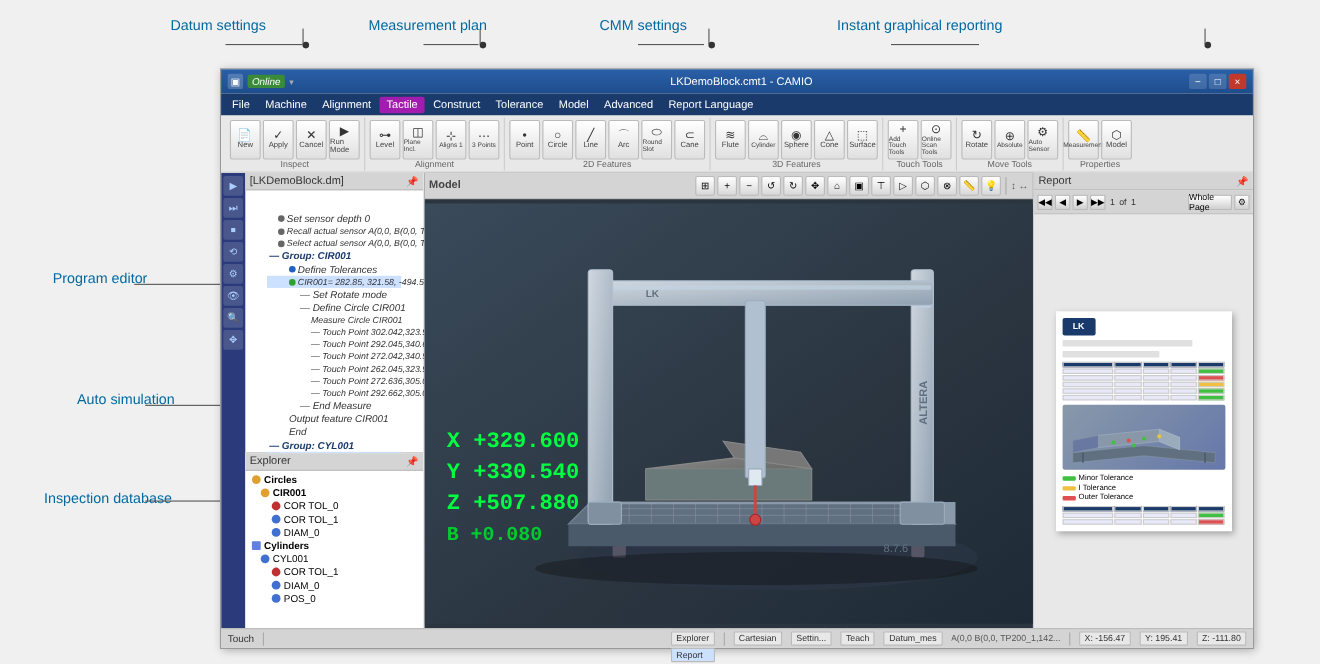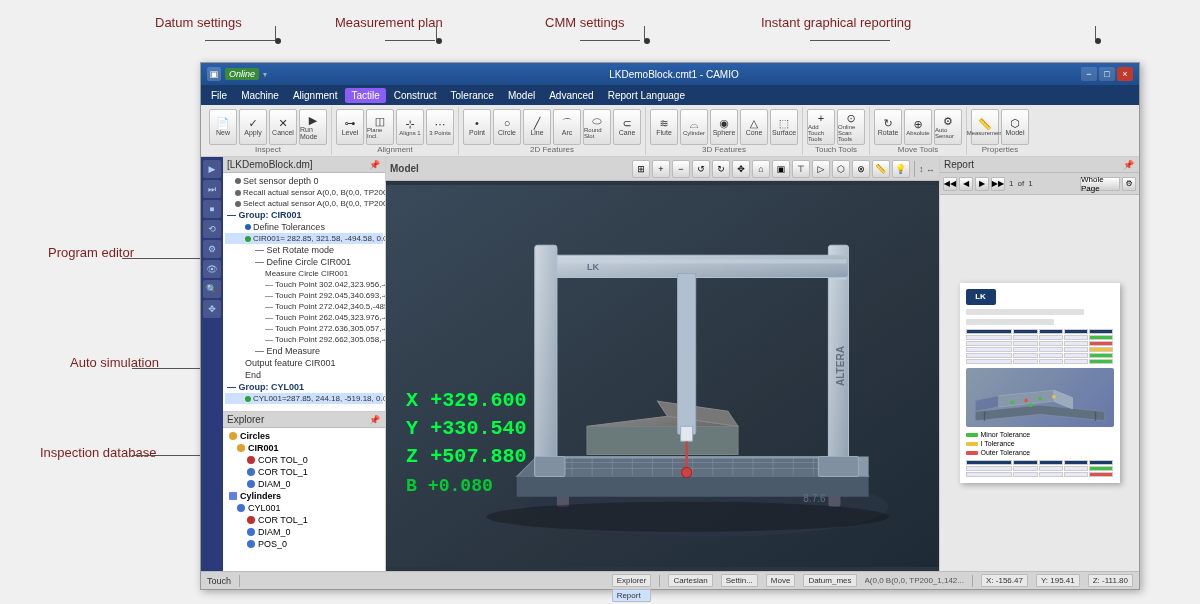--- a/index.html
+++ b/index.html
@@ -11,21 +11,21 @@
       font-size: 12px;
       overflow: hidden;
       position: relative;
     }
 
     
     .annotation-label {
       position: absolute;
       font-size: 13px;
       font-weight: 500;
-      color: #7f1d1d;
+      color: #0369a1;
       white-space: nowrap;
     }
 
     
     .app-window {
       position: absolute;
       top: 62px;
       left: 200px;
       width: 940px;
       height: 528px;
@@ -93,21 +93,21 @@
       flex-shrink: 0;
     }
     .menu-item {
       color: white;
       font-size: 10px;
       padding: 2px 6px;
       cursor: pointer;
       border-radius: 2px;
     }
     .menu-item.active-tab {
-      background: #8b5cf6;
+      background: #a21caf;
       color: white;
     }
 
     
     .toolbar {
       background: #e8e8e8;
       border-bottom: 1px solid #ccc;
       padding: 2px 4px;
       display: flex;
       align-items: flex-start;
@@ -184,23 +184,24 @@
       font-size: 10px;
       color: #333;
       border-bottom: 1px solid #bbb;
       display: flex;
       justify-content: space-between;
       align-items: center;
     }
     .program-tree {
       flex: 1;
       overflow: auto;
-      padding: 2px;
+      padding: 20px;
       font-size: 9px;
       color: #333;
+      font-style: italic;
     }
     .tree-item {
       padding: 1px 2px;
       display: flex;
       align-items: center;
       gap: 2px;
       white-space: nowrap;
     }
     .tree-item.group {
       font-weight: bold;
@@ -1091,21 +1092,21 @@
     <div class="status-separator"></div>
 
     <div style="margin-left: auto; display:flex; gap:2px;flex-direction:column;">
       <div class="status-item">Sensors</div>
       <div class="status-item">Explorer</div>
       <div class="status-item" style="background:#cce0ff;">Report</div>
     </div>
     <div class="status-separator"></div>
     <span class="status-item">Cartesian</span>
     <span class="status-item">Settin...</span>
-    <span class="status-item">Move</span>
+    <span class="status-item">Teach</span>
     <span class="status-item">Datum_mes</span>
     <span style="font-size:8px; color:#555; max-width:140px; overflow:hidden; white-space:nowrap; text-overflow:ellipsis;">A(0,0 B(0,0, TP200_1,142...</span>
     <div class="status-separator"></div>
     <span class="status-item">X: -156.47</span>
     <span class="status-item">Y: 195.41</span>
     <span class="status-item">Z: -111.80</span>
   </div>
 
 </div>
 

